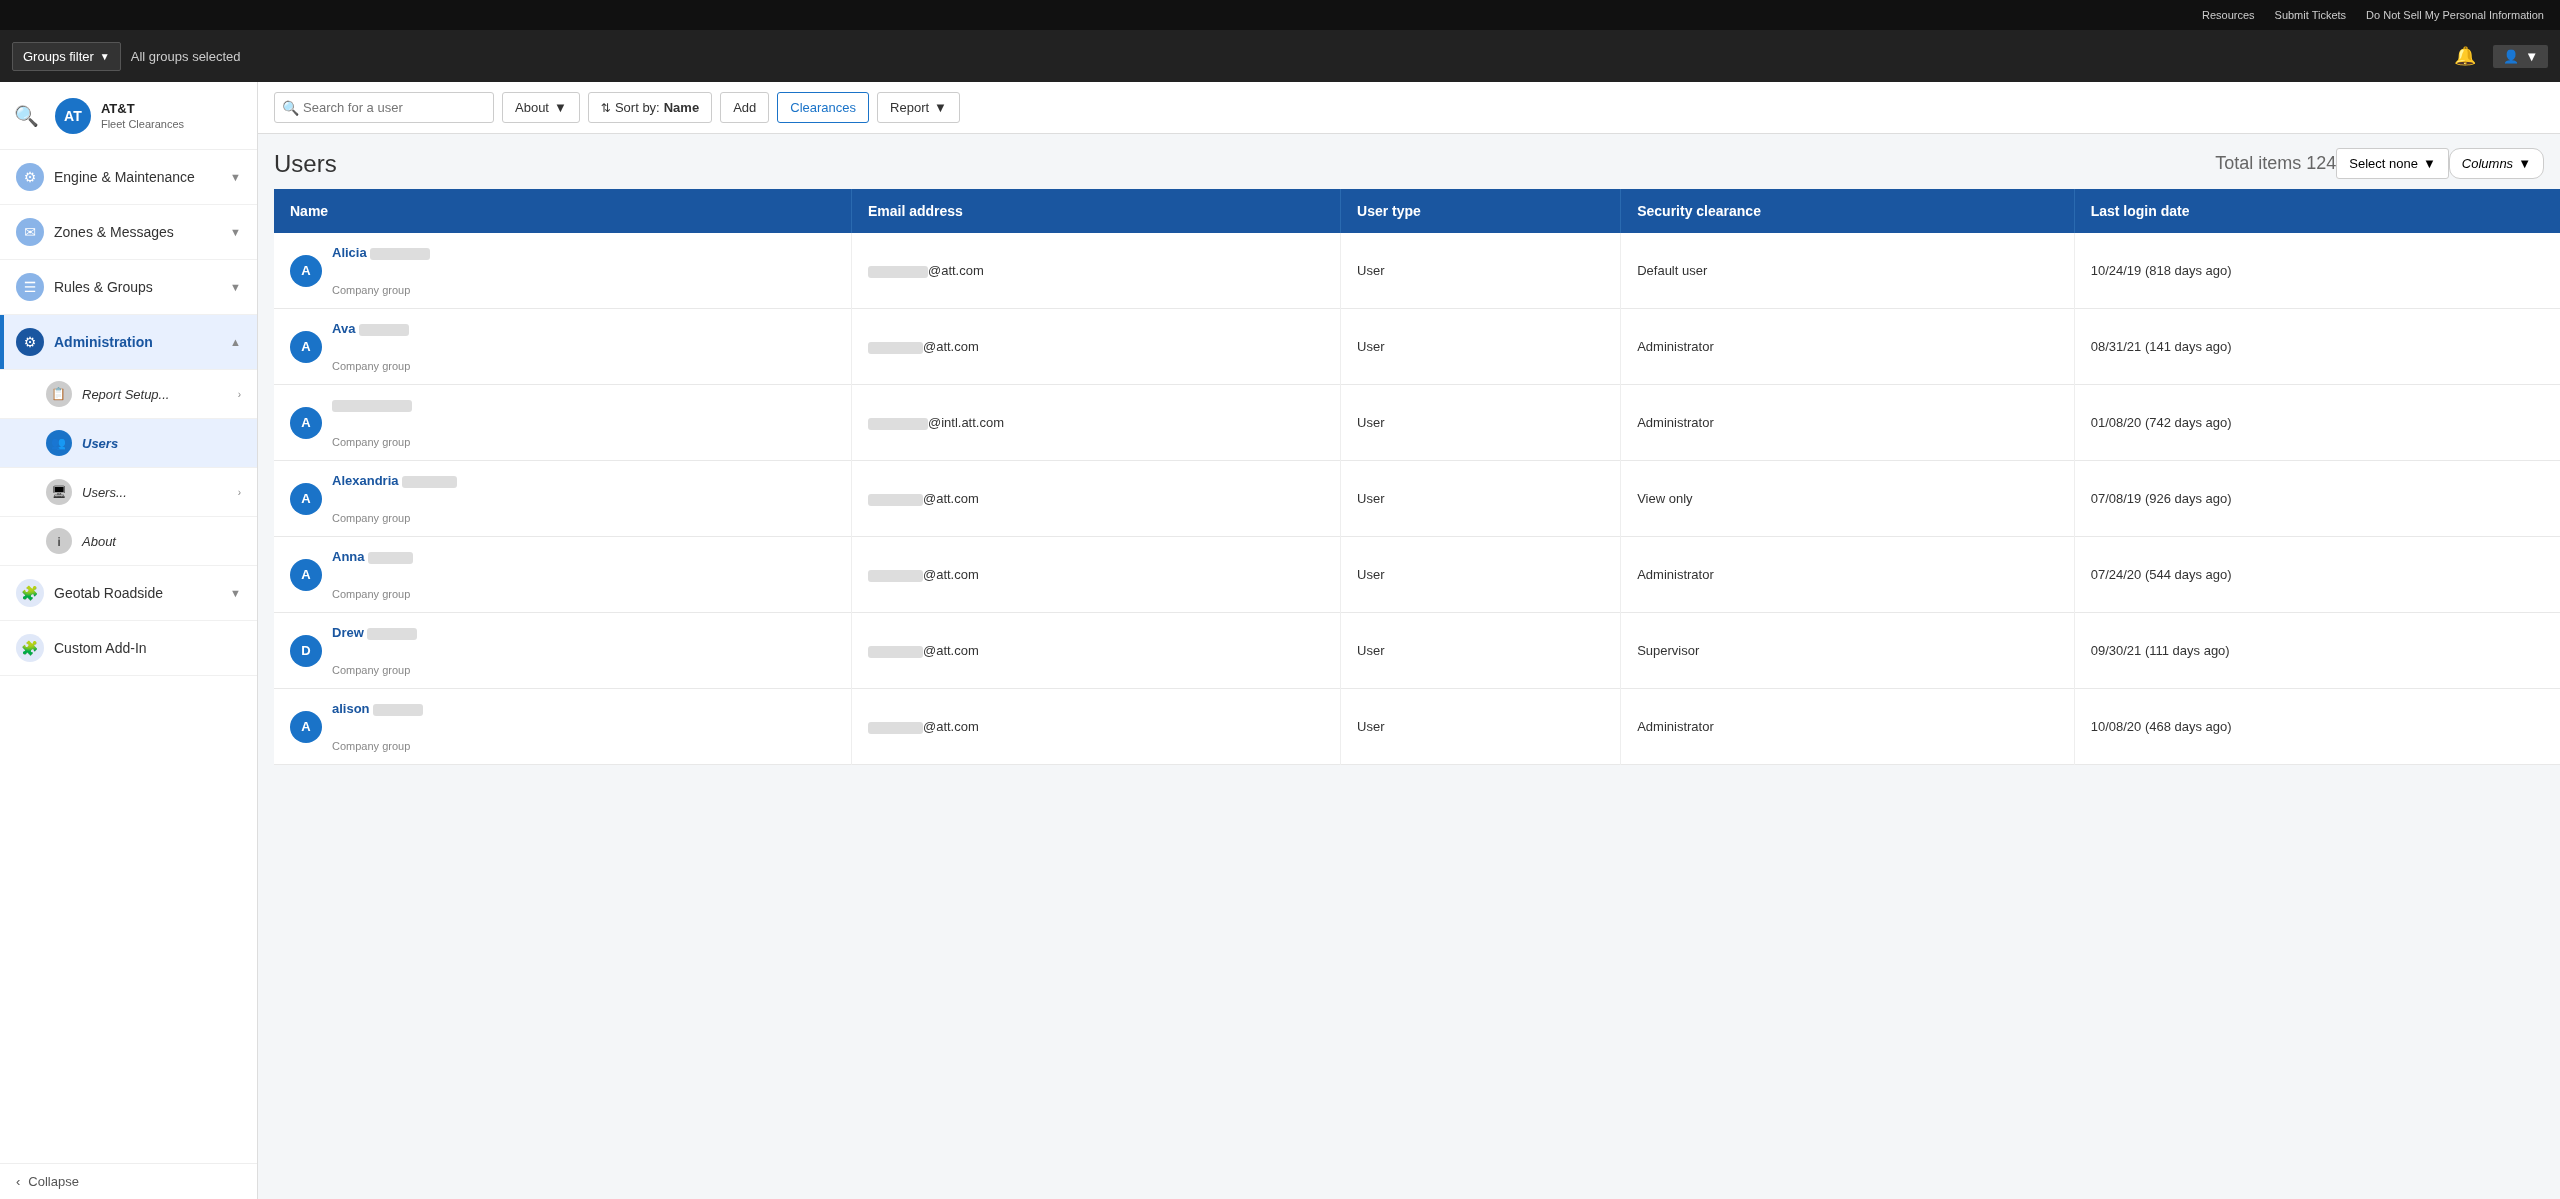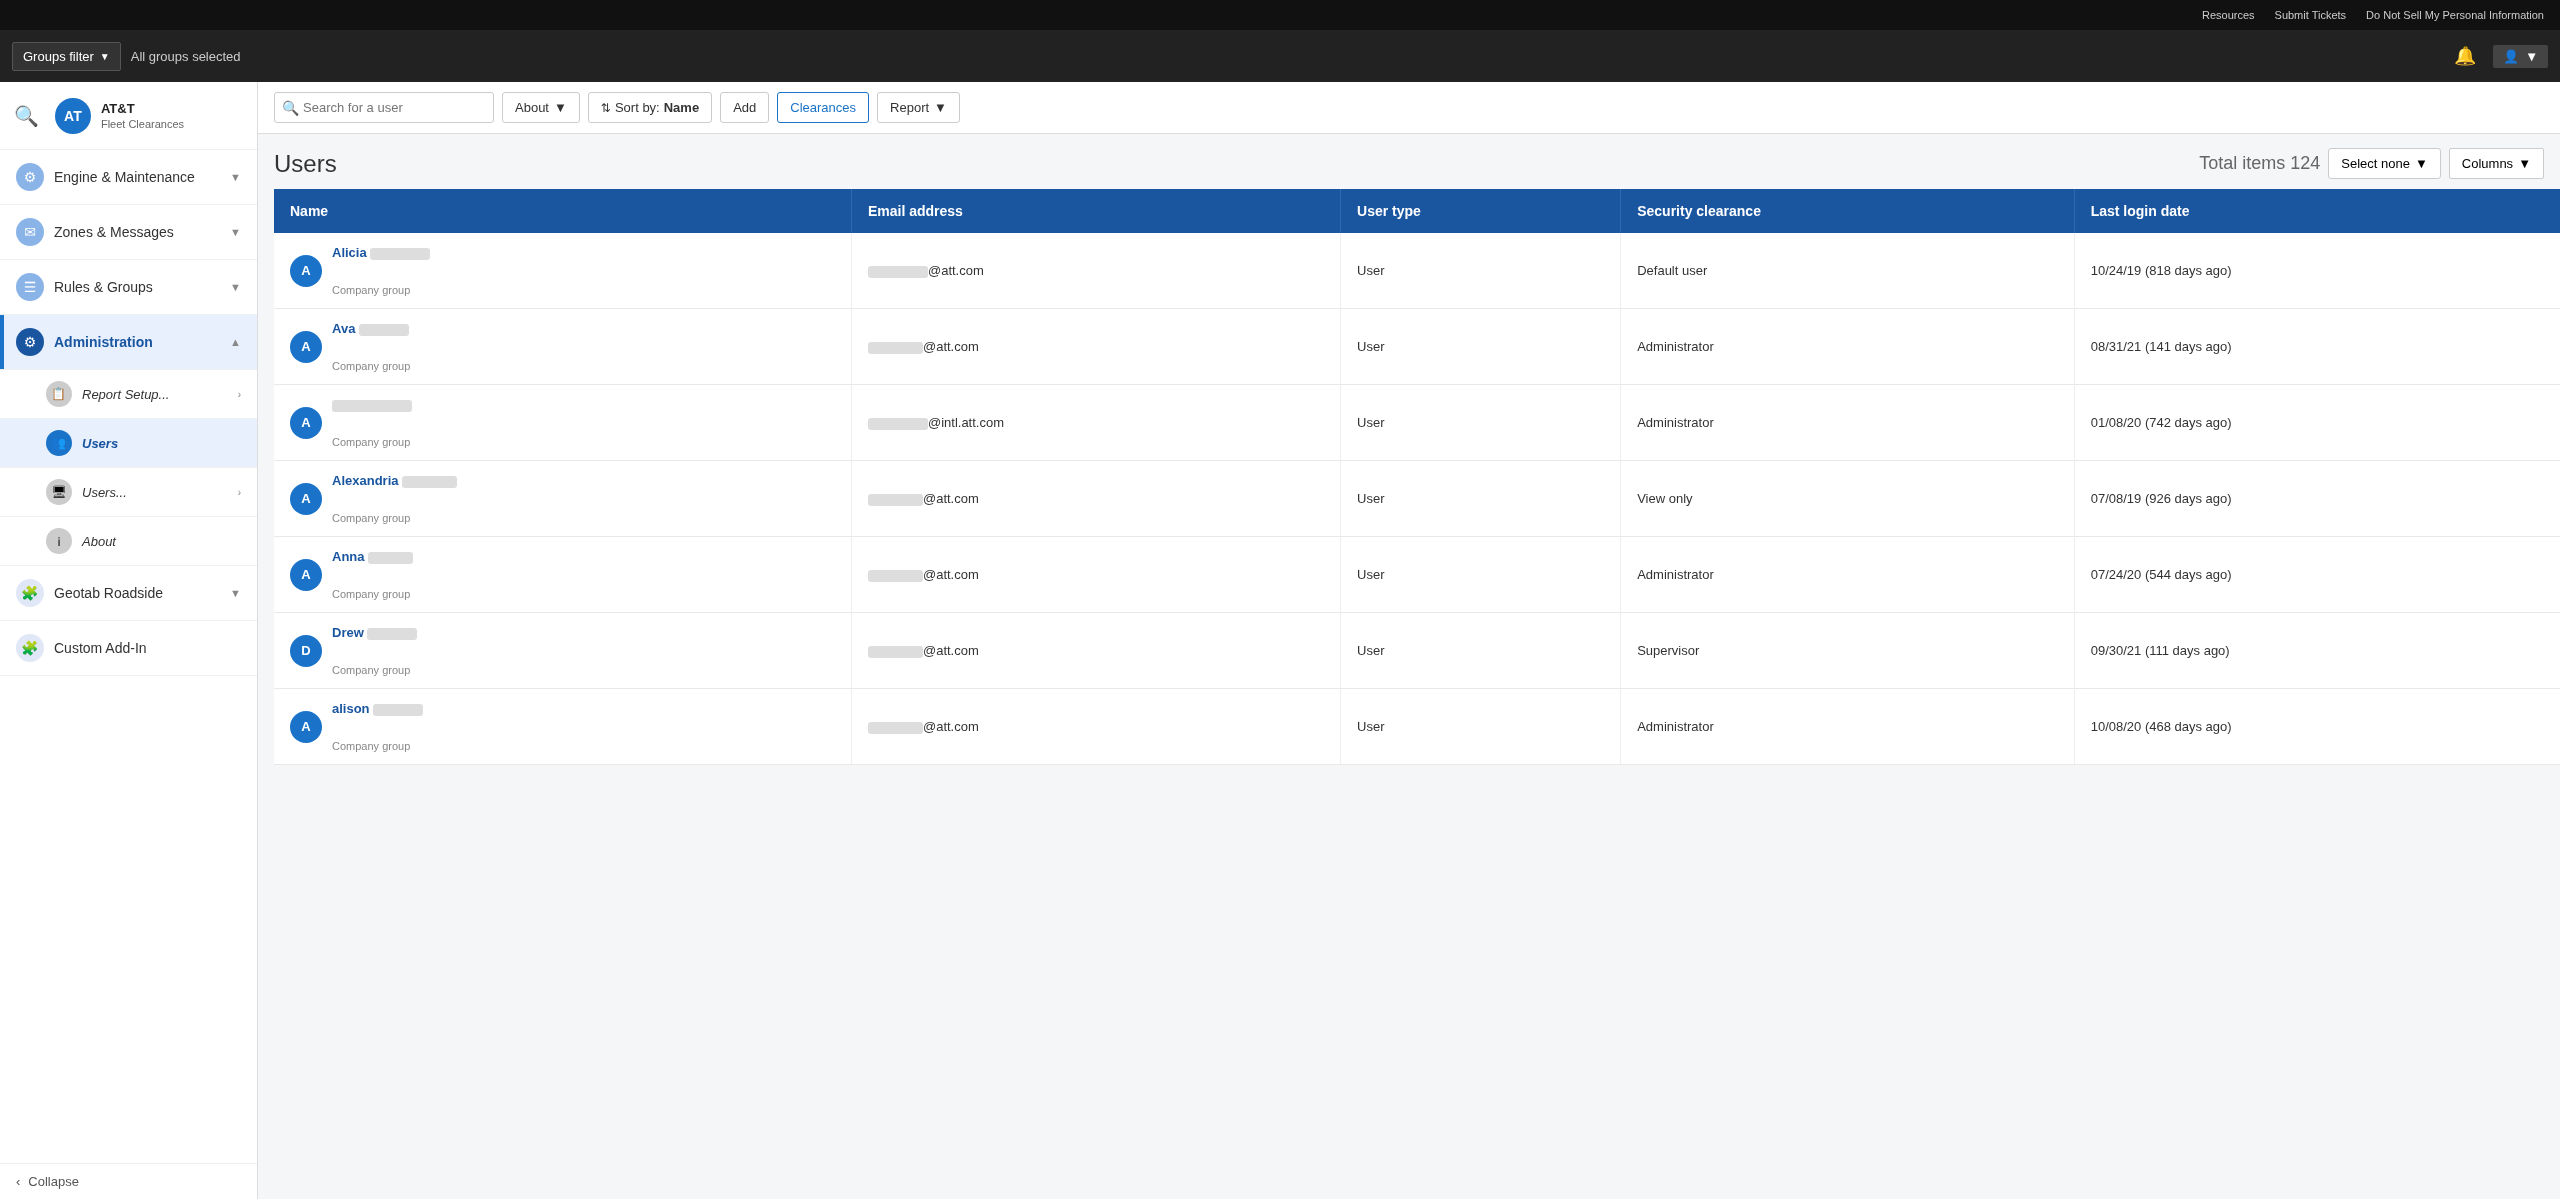--- a/index.html
+++ b/index.html
@@ -260,44 +260,44 @@
     }
     .page-title {
       font-size: 24px;
       font-weight: 400;
       color: #333;
       flex: 1;
     }
     .header-right {
       display: flex;
       align-items: center;
-      gap: 8px;
     }
     .total-items-text { font-size: 18px; color: #666; }
     .select-none-btn {
       padding: 7px 12px;
       border: 1px solid #ccc;
       background: #fff;
       border-radius: 3px;
       cursor: pointer;
       font-size: 13px;
       display: flex;
       align-items: center;
       gap: 5px;
     }
     .columns-btn {
       padding: 7px 12px;
       border: 1px solid #ccc;
       background: #fff;
-      border-radius: 2px;
+      border-radius: 11px;
       cursor: pointer;
       font-size: 13px;
       display: flex;
       align-items: center;
       gap: 5px;
+      font-style: italic;
     }
 
     
     .table-container {
       flex: 1;
       overflow-y: auto;
       padding: 0 0 0 0;
       margin: 0 0 0 0;
     }
     .table-container::-webkit-scrollbar { width: 6px; }

